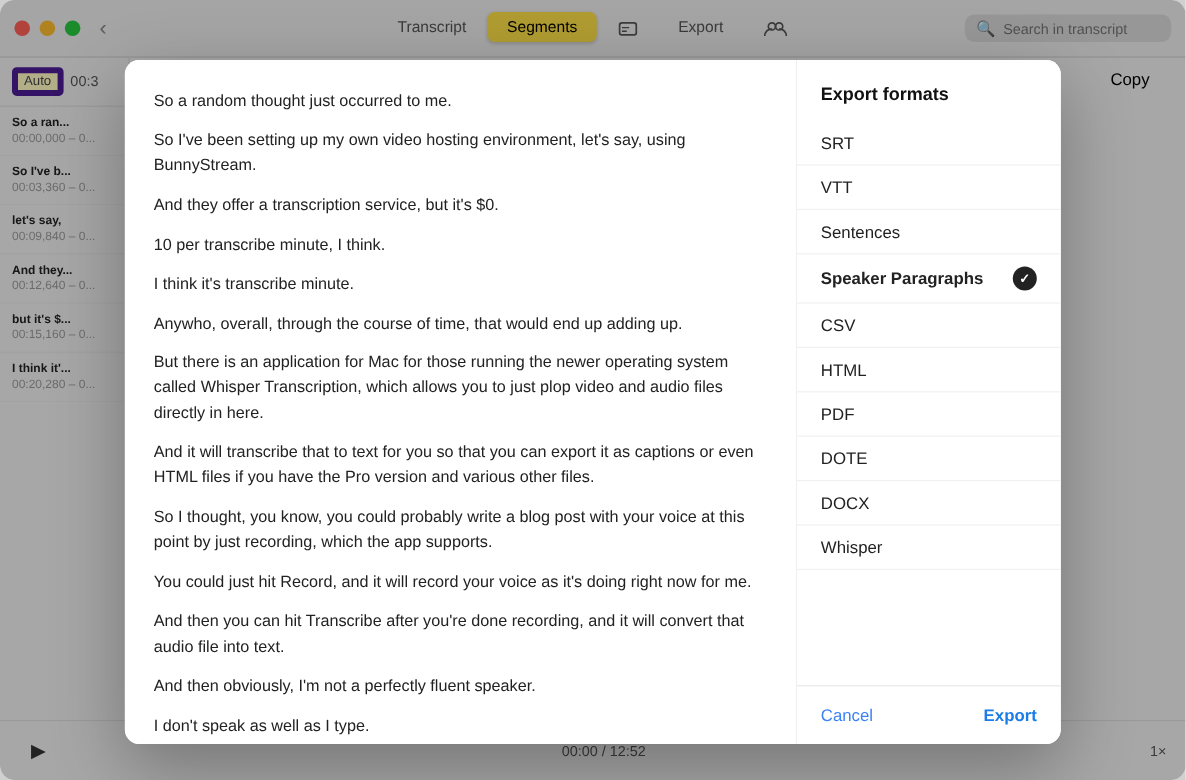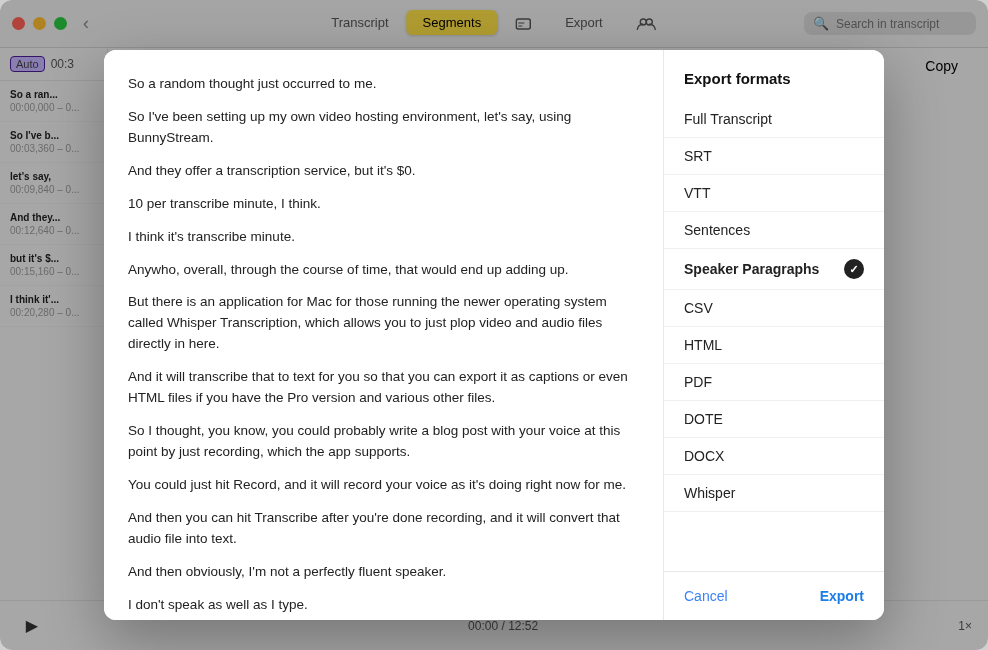--- a/index.html
+++ b/index.html
@@ -125,22 +125,22 @@
       display: flex;
       align-items: center;
       padding: 8px 10px;
       gap: 6px;
       font-size: 12px;
       color: #555;
       border-bottom: 1px solid #ddd;
     }
 
     .auto-badge {
-      background: #c4b5fd;
-      border: 1px solid #4c1d95;
+      background: #fef9c3;
+      border: 5px solid #4c1d95;
       border-radius: 4px;
       padding: 1px 5px;
       font-size: 11px;
       color: #444;
     }
 
     .transcript-item {
       padding: 8px 10px;
       border-bottom: 1px solid #e8e8e8;
     }
@@ -419,23 +419,20 @@
         <p>And then you can hit Transcribe after you're done recording, and it will convert that audio file into text.</p>
         <p>And then obviously, I'm not a perfectly fluent speaker.</p>
         <p>I don't speak as well as I type.</p>
 
       </div>
 
       <div class="export-formats">
         <div class="export-formats-title">Export formats</div>
 
         <div class="format-item">
-          <span>Full Transcript</span>
-        </div>
-        <div class="format-item">
           <span>SRT</span>
         </div>
         <div class="format-item">
           <span>VTT</span>
         </div>
         <div class="format-item">
           <span>Sentences</span>
         </div>
         <div class="format-item selected">
           <span>Speaker Paragraphs</span>

